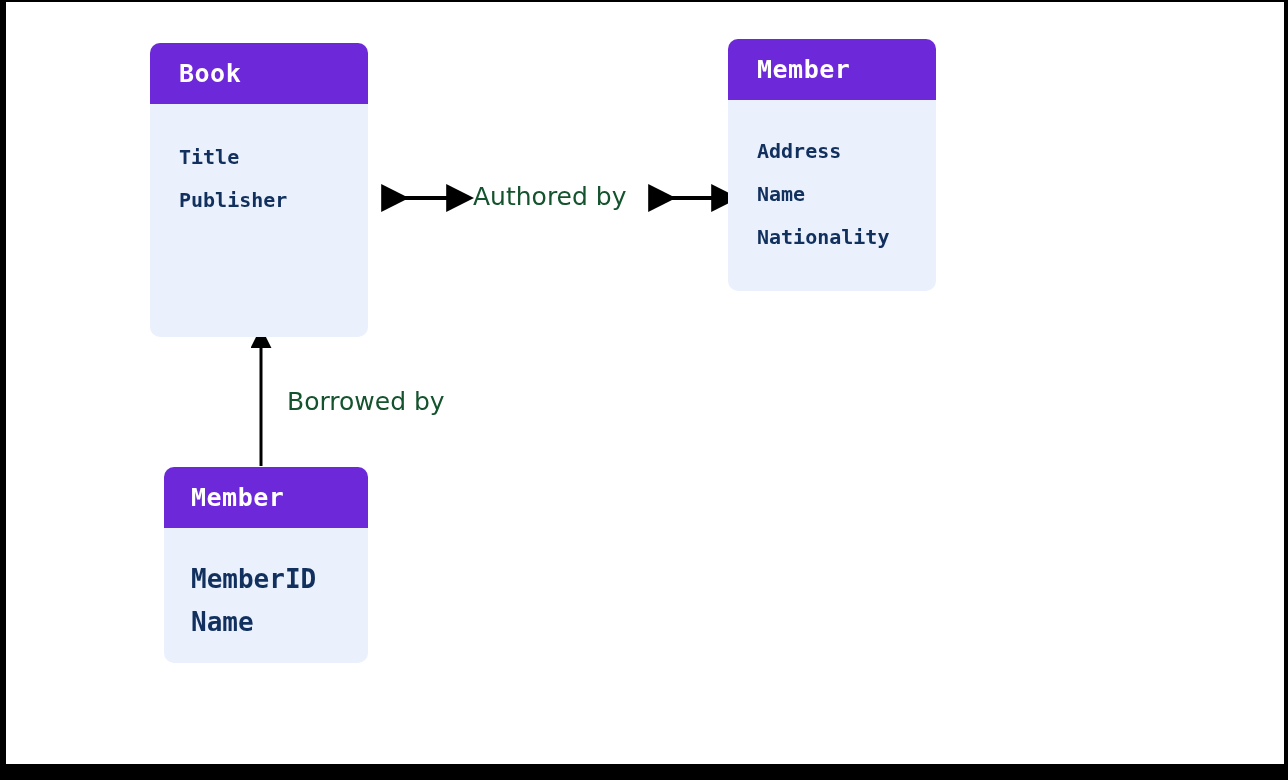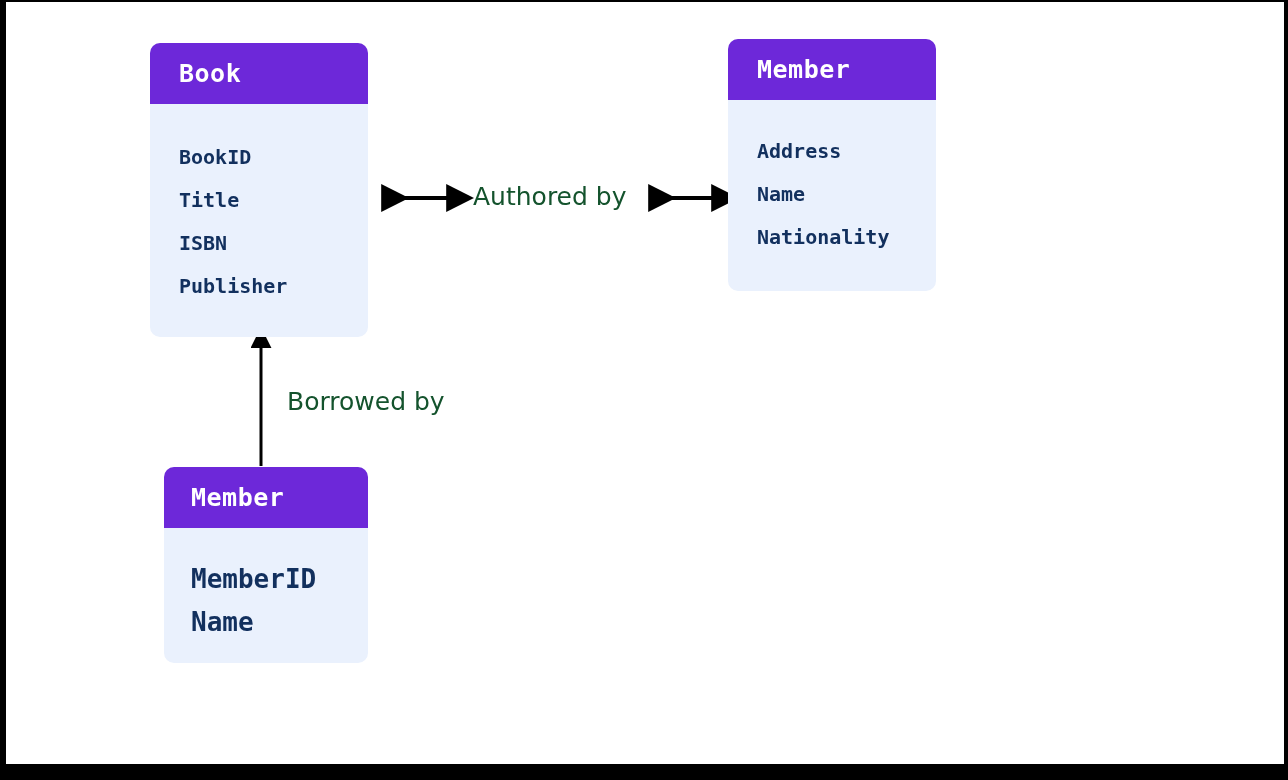--- a/index.html
+++ b/index.html
@@ -182,23 +182,21 @@
       <g>
         <line x1="255" y1="464" x2="255" y2="344" stroke="#000000" stroke-width="3" marker-end="url(#arrow-up)"></line>
       </g>
     </svg>
 
     <div class="entity" id="entity-book">
       <div class="entity-header">
         <span>Book</span>
       </div>
       <div class="entity-body">
-        <span class="attr">BookID</span>
         <span class="attr">Title</span>
-        <span class="attr">ISBN</span>
         <span class="attr">Publisher</span>
       </div>
     </div>
 
     <div class="entity" id="entity-author">
       <div class="entity-header">
         <span>Member</span>
       </div>
       <div class="entity-body">
         <span class="attr">Address</span>

